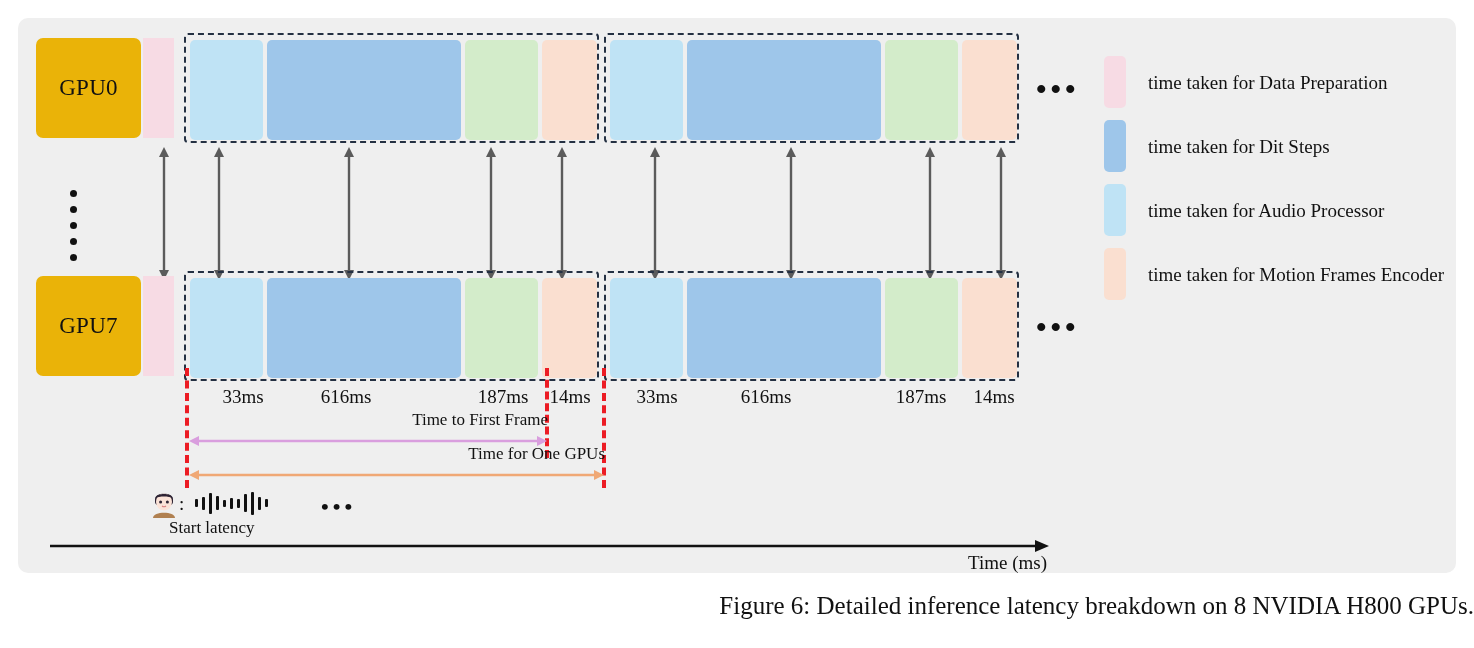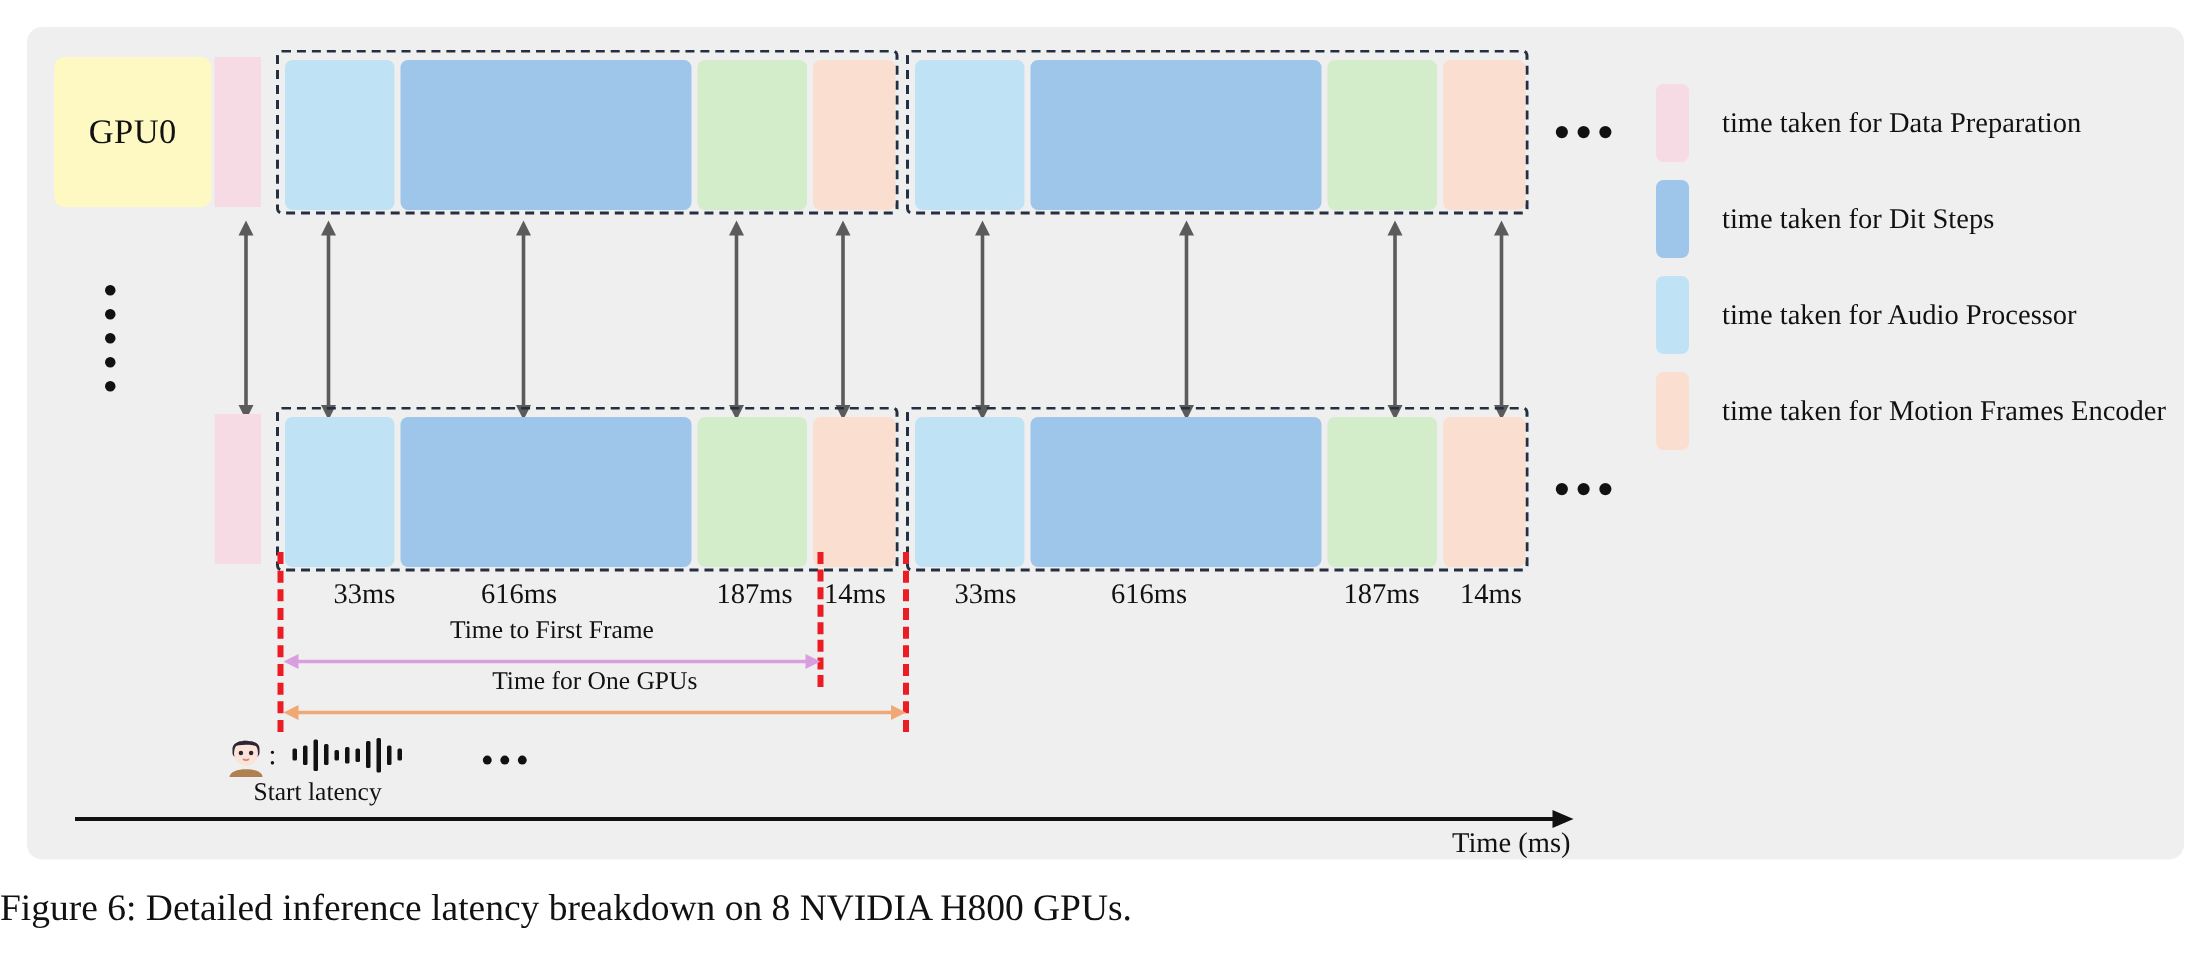--- a/index.html
+++ b/index.html
@@ -6,21 +6,21 @@
   body{width:1474px;height:648px;font-family:"Liberation Serif",serif;overflow:hidden;}
 
   #figure{position:relative;width:1474px;height:648px;background:#ffffff;}
 
   #panel{position:absolute;left:18px;top:18px;width:1438px;height:555px;
          background:#efefef;border-radius:10px;}
 
   
   .gpu-row{position:absolute;height:100px;}
   .gpu-label{position:absolute;left:0;top:0;width:105px;height:100px;
-             background:#fef9c3;border-radius:7px;
+             background:#eab308;border-radius:7px;
              display:flex;align-items:center;justify-content:center;
              font-size:23px;color:#111;letter-spacing:.3px;}
   .prep-bar{position:absolute;left:107px;top:0;width:31px;height:100px;background:#f7dbe4;}
 
   .cycle{position:absolute;top:-5px;height:110px;border:2.5px dashed #243042;
          border-radius:4px;box-sizing:border-box;}
   .seg{position:absolute;top:5px;height:100px;border-radius:5px;box-sizing:border-box;}
   .seg.audio{background:#bfe3f5;}
   .seg.dit{background:#9ec6ea;}
   .seg.vae{background:#d3ecca;}
@@ -38,21 +38,21 @@
   .sync svg{display:block;}
 
   
   .ms-label{position:absolute;font-size:19px;color:#111;text-align:center;white-space:nowrap;}
 
   
   .redline{position:absolute;width:0;border-left:4px dashed #ec1c24;}
 
   
   .span-wrap{position:absolute;height:34px;}
-  .span-label{position:absolute;left:0;right:0;top:-4px;text-align:center;
+  .span-label{position:absolute;left:0;right:0;top:-4px;text-align:right;
               font-size:17px;color:#111;white-space:nowrap;}
   .span-arrow{position:absolute;left:0;right:0;bottom:0;height:14px;}
 
   
   .chat-group{position:absolute;}
   .avatar{position:absolute;left:0;top:0;width:26px;height:30px;}
   .colon{position:absolute;left:28px;top:5px;font-size:19px;color:#111;}
   .wave{position:absolute;left:44px;top:2px;display:flex;align-items:center;gap:4px;height:26px;}
   .wave b{display:block;width:3px;background:#111;border-radius:1px;}
   .wave-dots{position:absolute;left:170px;top:8px;font-size:22px;line-height:1;
@@ -63,21 +63,21 @@
   .axis{position:absolute;left:32px;top:520px;width:1000px;height:20px;}
   .axis-label{position:absolute;left:950px;top:534px;font-size:19px;color:#111;}
 
   
   .legend{position:absolute;left:1086px;top:38px;width:350px;}
   .legend-item{position:relative;height:64px;}
   .legend-swatch{position:absolute;left:0;top:0;width:22px;height:52px;border-radius:5px;}
   .legend-text{position:absolute;left:44px;top:16px;font-size:19px;color:#111;white-space:nowrap;}
 
   
-  .caption{position:absolute;left:0;top:592px;width:1474px;text-align:left;
+  .caption{position:absolute;left:0;top:592px;width:1474px;text-align:right;
            font-size:25px;color:#111;}
 </style>
 </head>
 <body>
 
 <div id="figure">
   <div id="panel">
 
     <div class="gpu-row" id="row-gpu0" style="left:18px;top:20px;width:1050px;">
 
@@ -174,20 +174,23 @@
         <svg width="14" height="135" viewBox="0 0 14 135">
           <line x1="7" y1="8" x2="7" y2="127" stroke="#5b5b5b" stroke-width="2.4"></line>
           <path d="M7 1 L12 11 L2 11 Z" fill="#5b5b5b"></path>
           <path d="M7 134 L12 124 L2 124 Z" fill="#5b5b5b"></path>
         </svg>
       </div>
     </div>
 
     <div class="gpu-row" id="row-gpu7" style="left:18px;top:258px;width:1050px;">
 
+      <div class="gpu-label">
+        <span>GPU7</span>
+      </div>
 
       <div class="prep-bar"></div>
 
       <div class="cycle" style="left:148px;width:415px;">
         <div class="seg audio" style="left:4px;width:73px;"></div>
         <div class="seg dit" style="left:81px;width:194px;"></div>
         <div class="seg vae" style="left:279px;width:73px;"></div>
         <div class="seg motion" style="left:356px;width:55px;"></div>
       </div>
 

